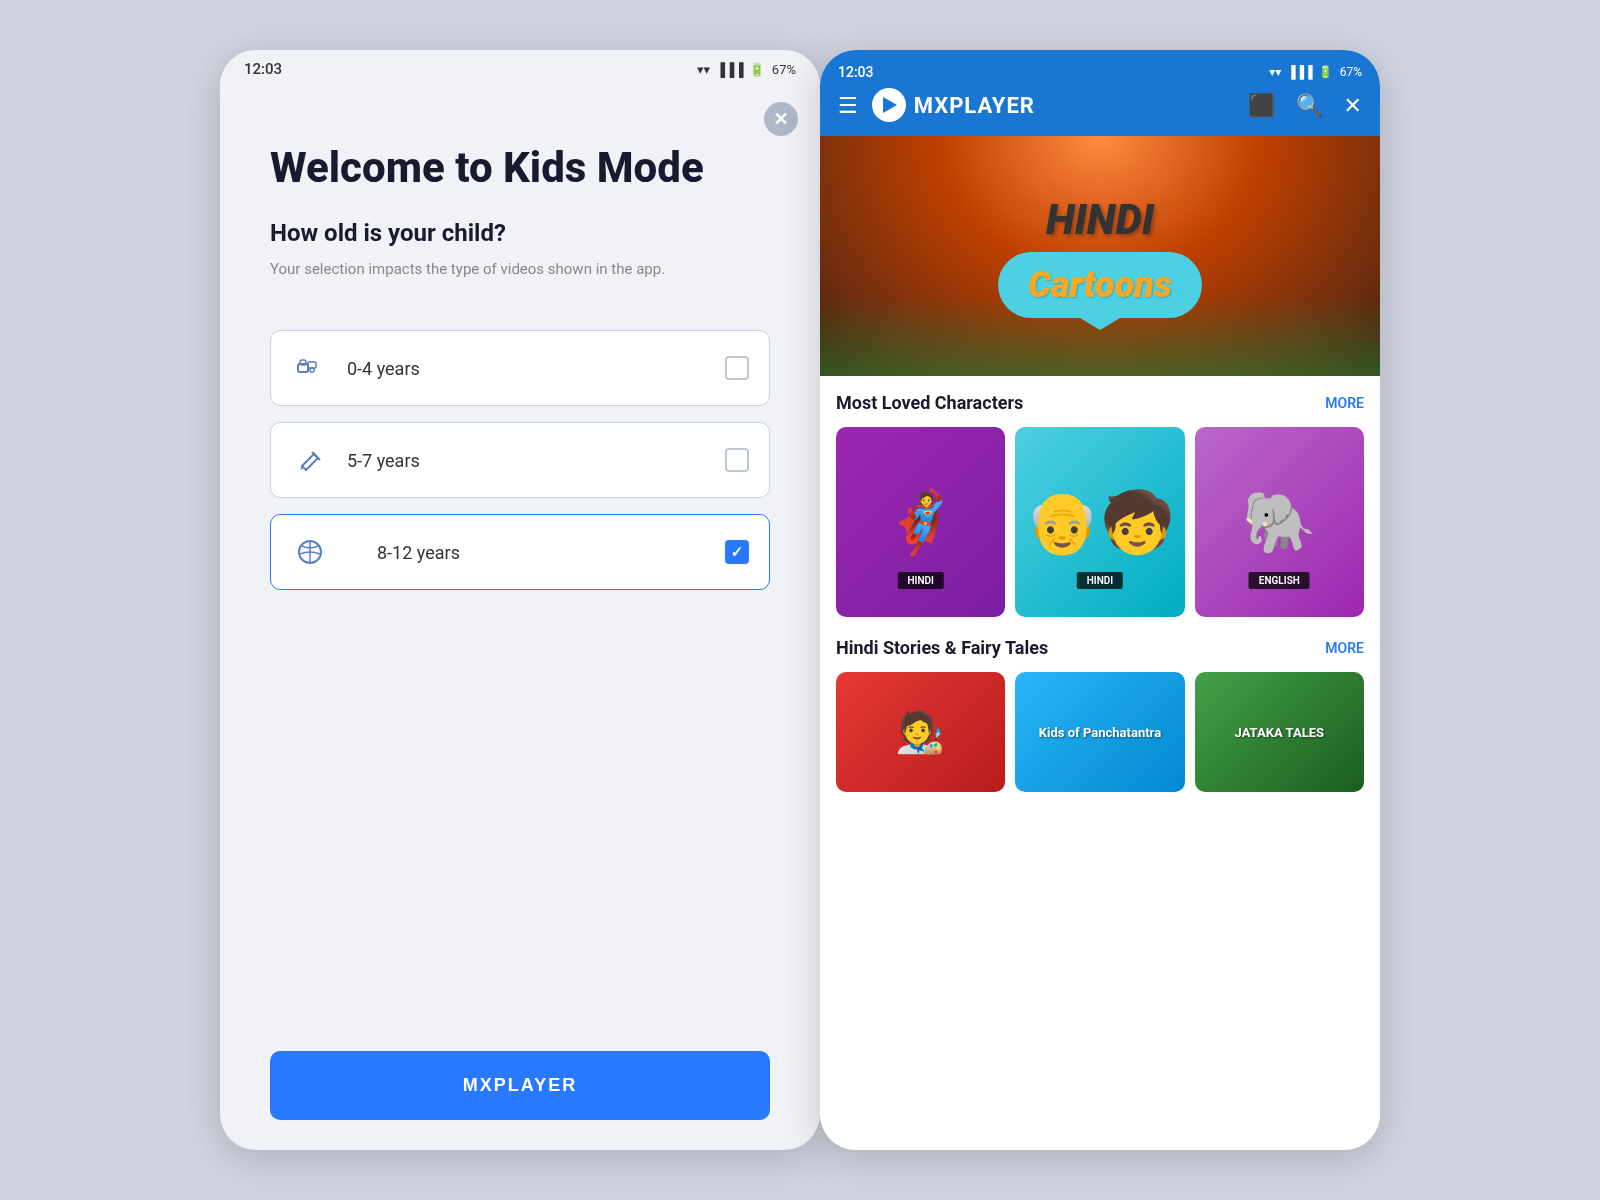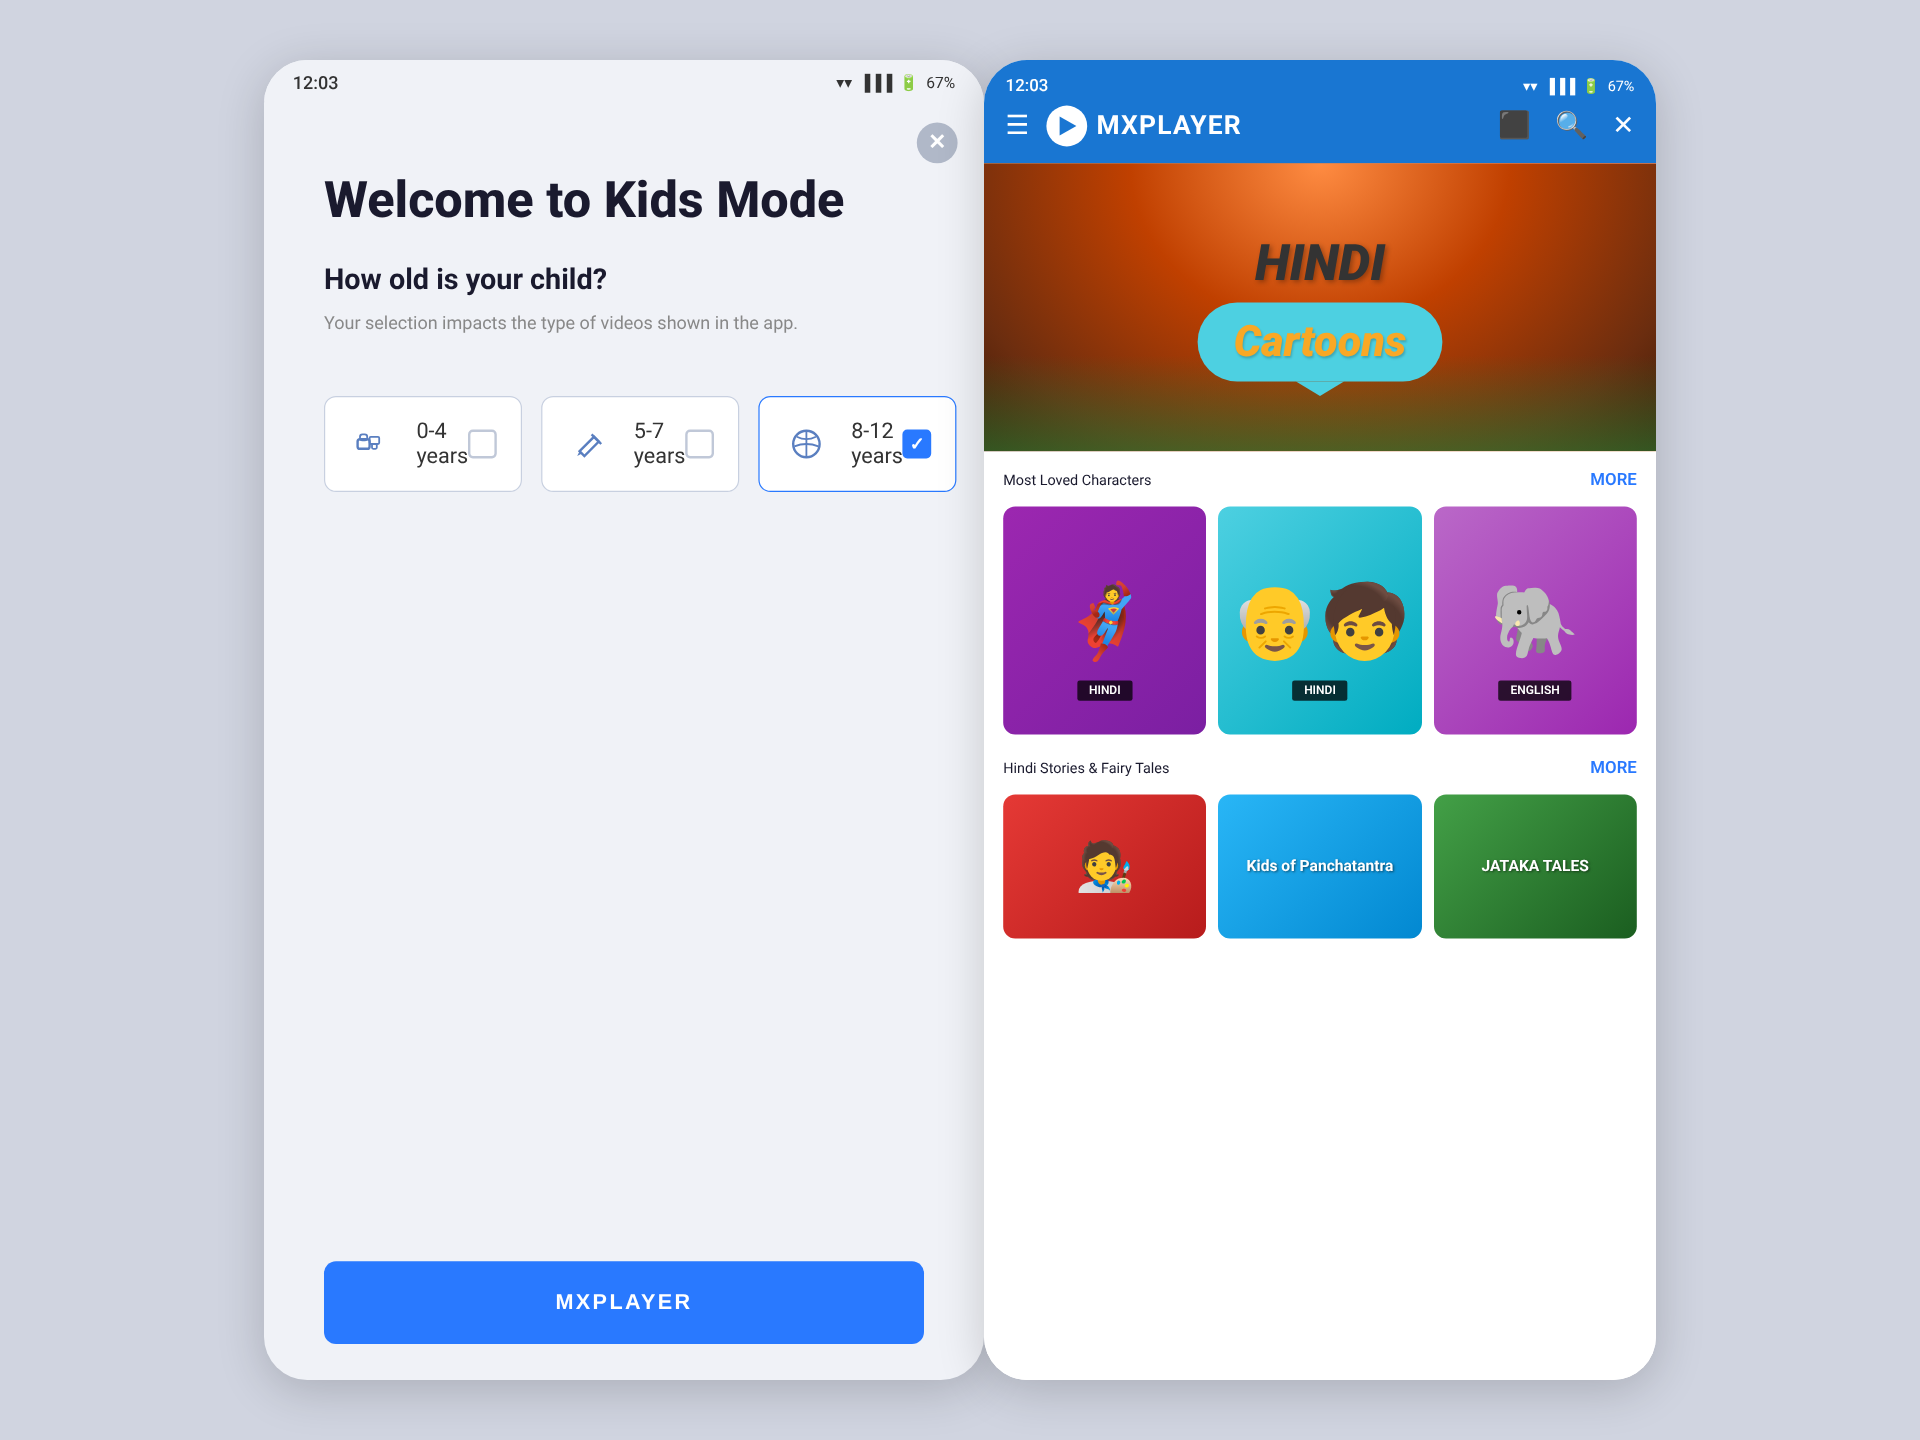--- a/index.html
+++ b/index.html
@@ -95,35 +95,37 @@
       margin-bottom: 12px;
     }
     .selection-info {
       font-size: 15px;
       color: #888;
       margin-bottom: 50px;
       line-height: 1.4;
     }
     .age-options {
       display: flex;
+      flex-direction: column;
       gap: 16px;
       margin-bottom: 28px;
     }
     .age-option {
       display: flex;
       align-items: center;
       border: 1.5px solid #c8d0e0;
       border-radius: 10px;
       padding: 18px 20px;
       background: #fff;
       cursor: pointer;
       position: relative;
     }
     .age-option.selected {
       border-color: #2979ff;
+      gap: 30px;
     }
     .age-icon {
       width: 38px;
       height: 38px;
       margin-right: 18px;
       display: flex;
       align-items: center;
       justify-content: center;
       color: #5a7fc0;
     }
@@ -329,22 +331,22 @@
     .section {
       padding: 16px 16px 8px;
     }
     .section-header {
       display: flex;
       justify-content: space-between;
       align-items: center;
       margin-bottom: 14px;
     }
     .section-title {
-      font-size: 12px;
-      font-weight: 400;
+      font-size: 18px;
+      font-weight: 700;
       color: #1a1a2e;
     }
     .more-link {
       font-size: 14px;
       font-weight: 600;
       color: #2979ff;
       cursor: pointer;
     }
     .characters-row {
       display: flex;

